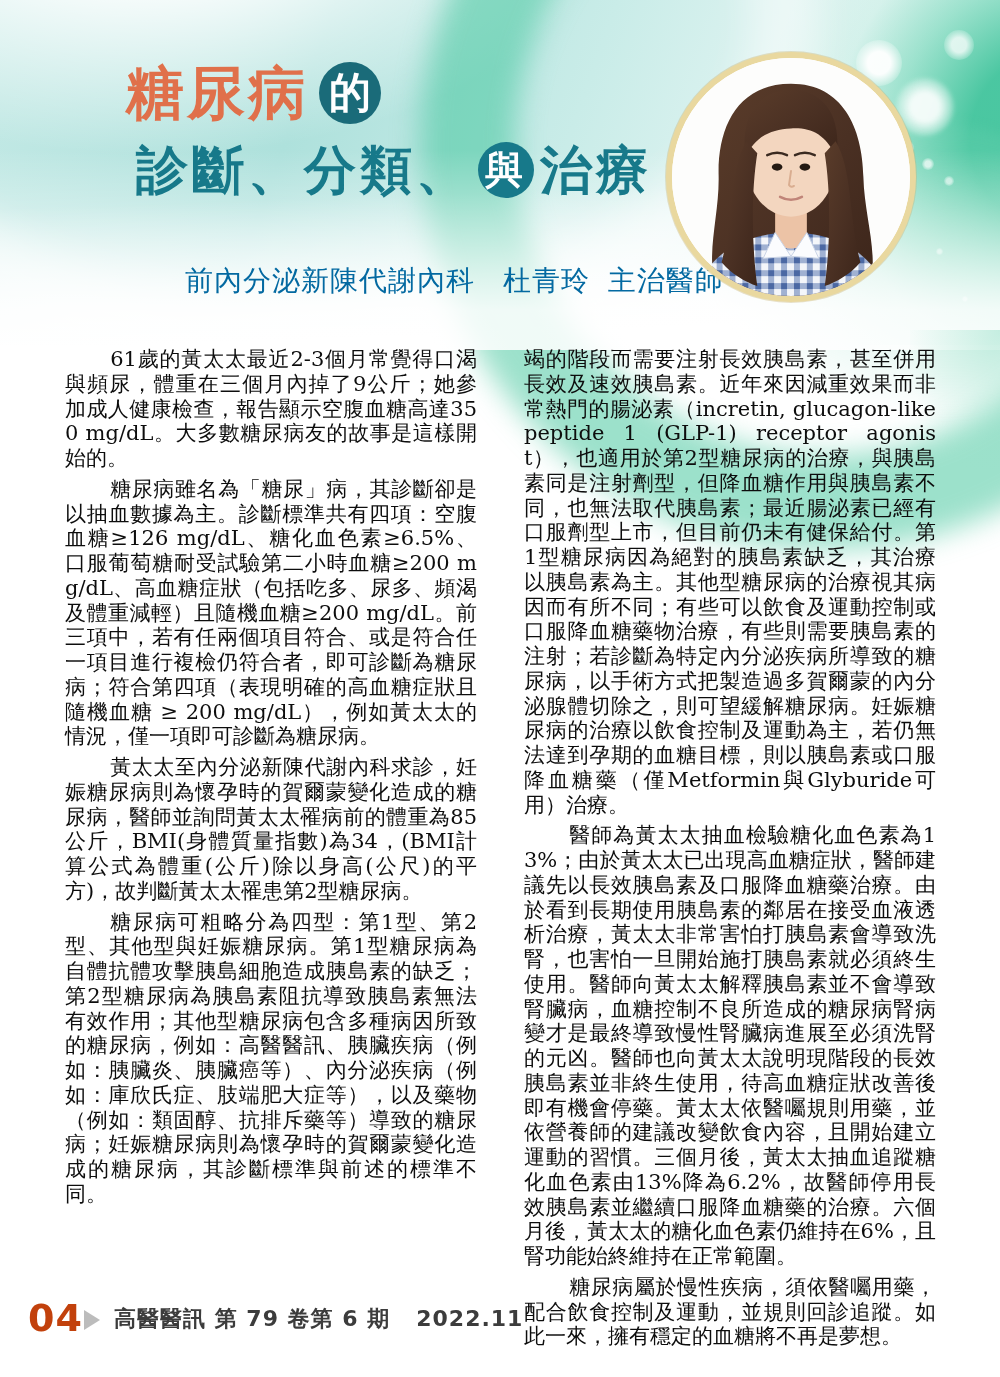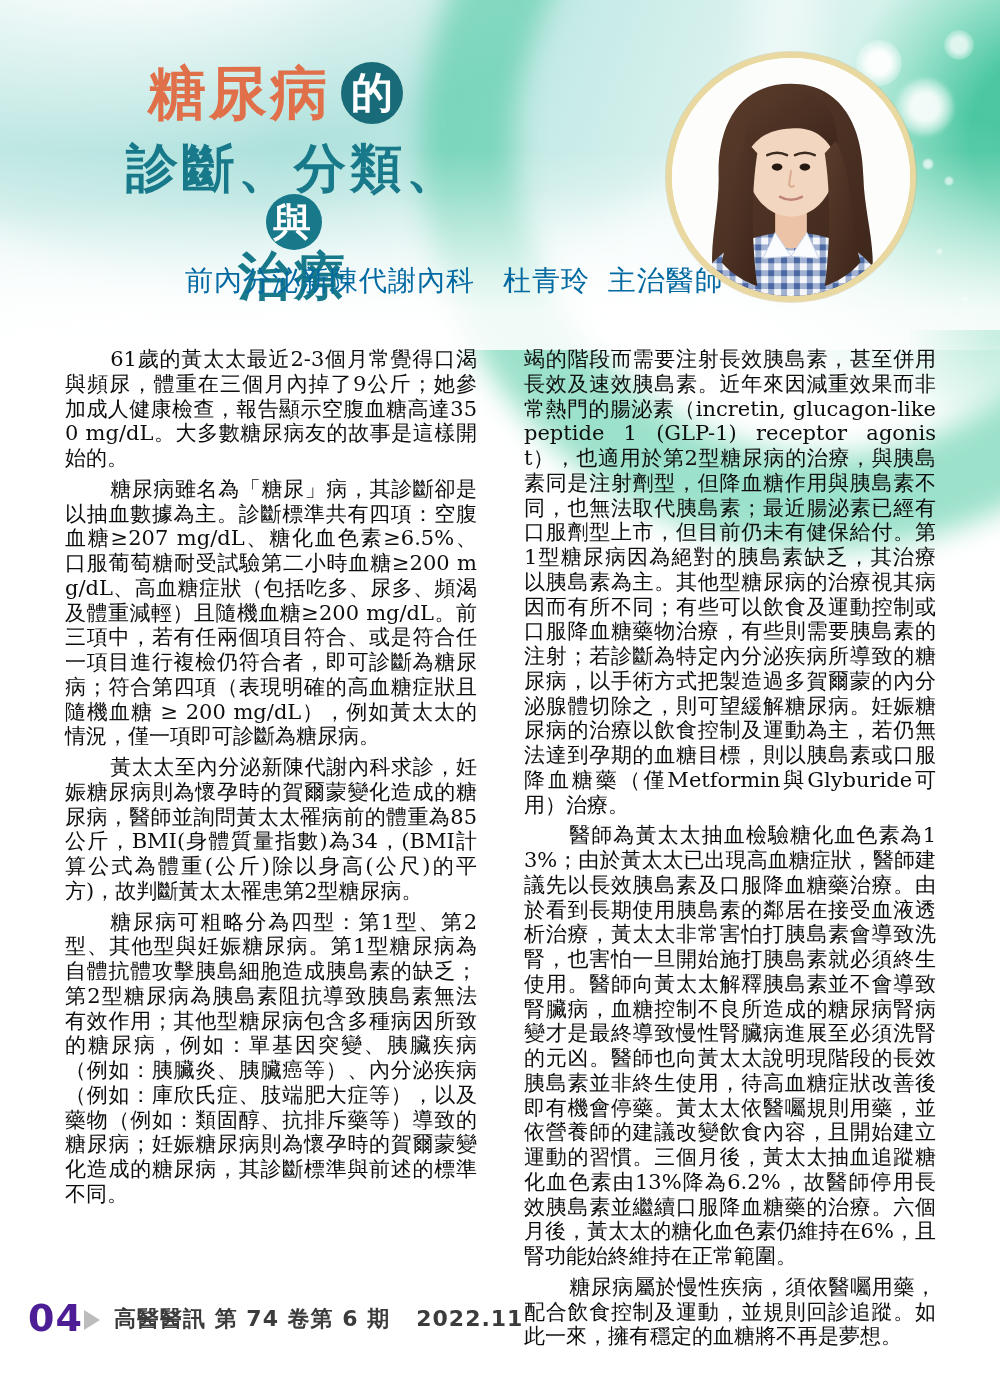--- a/index.html
+++ b/index.html
@@ -35,28 +35,28 @@
     background:linear-gradient(180deg, rgba(255,255,255,0), rgba(255,255,255,.85) 80%);
   }
   .side-wash{
     position:absolute;right:0;top:330px;width:90px;height:140px;
     background:radial-gradient(ellipse at 100% 0%, rgba(150,224,200,.5), rgba(150,224,200,0) 75%);
   }
   .dot{position:absolute;border-radius:50%;background:radial-gradient(circle,#ffffff 35%, rgba(255,255,255,.25) 70%, rgba(255,255,255,0) 100%);}
   
   .title-block{position:absolute;left:126px;top:62px;font-family:"DejaVu Sans","Liberation Sans",sans-serif;}
   .title-line1{display:flex;align-items:center;gap:10px;}
-  .title-main{font-size:58px;font-weight:bold;color:#e0704a;letter-spacing:3px;line-height:1;margin-left:22px;}
+  .title-main{font-size:58px;font-weight:bold;color:#e0704a;letter-spacing:3px;line-height:1;}
   .title-badge{
     display:flex;align-items:center;justify-content:center;
     width:62px;height:62px;border-radius:50%;background:#1a6b79;color:#ffffff;
     font-size:42px;font-weight:bold;line-height:1;
   }
-  .title-line2{display:flex;align-items:center;margin-top:18px;color:#17798a;
-    font-size:52px;font-weight:bold;letter-spacing:4px;line-height:1;flex-direction:column;}
+  .title-line2{display:flex;align-items:center;margin-top:18px;margin-left:10px;color:#17798a;
+    font-size:52px;font-weight:bold;letter-spacing:4px;line-height:1;}
   .title-badge2{
     display:flex;align-items:center;justify-content:center;flex:0 0 auto;
     width:56px;height:56px;border-radius:50%;background:#17798a;color:#ffffff;
     font-size:38px;font-weight:bold;margin:0 6px;line-height:1;
   }
   
   .byline{
     position:absolute;left:185px;top:262px;
     font-family:Liberation Mono, monospace;
     font-size:28px;color:#0369a1;letter-spacing:1px;white-space:nowrap;
@@ -75,21 +75,21 @@
     font-size:21px;line-height:24.75px;
   }
   .col-left{left:59px;}
   .col-right{left:518px;}
   .col p{margin:6px;text-align:justify;text-indent:2.15em;word-break:break-all;}
   .col p.noindent{text-indent:0;}
   
   .footer{position:absolute;left:0;top:1296px;width:1000px;height:50px;
     font-family:"DejaVu Sans","Liberation Sans",sans-serif;}
   .page-number{
-    position:absolute;left:28px;top:0px;font-size:38px;font-weight:bold;color:#4c1d95;letter-spacing:1px;
+    position:absolute;left:28px;top:0px;font-size:38px;font-weight:bold;color:#c2410c;letter-spacing:1px;
   }
   .footer-arrow{
     position:absolute;left:84px;top:14px;width:0;height:0;
     border-left:16px solid #bcbcbc;border-top:10px solid transparent;border-bottom:10px solid transparent;
   }
   .footer-text{
     position:absolute;left:114px;top:8px;font-size:22px;font-weight:bold;color:#3c3c3c;letter-spacing:1px;white-space:nowrap;
   }
   .footer-text .date{margin-left:26px;}
 </style>
@@ -172,31 +172,31 @@
       <ellipse cx="134" cy="110" rx="5.4" ry="3.6" fill="#241a13"></ellipse>
 
       <path d="M120,114 L118,128 Q120,131 123,129" stroke="#d9ad90" stroke-width="2" fill="none" stroke-linecap="round"></path>
 
       <path d="M109,140 Q120,146 131,140" stroke="#c08579" stroke-width="2.6" fill="none" stroke-linecap="round"></path>
     </svg>
   </div>
 
   <div class="col col-left">
       <p>61歲的黃太太最近2-3個月常覺得口渴與頻尿，體重在三個月內掉了9公斤；她參加成人健康檢查，報告顯示空腹血糖高達350 mg/dL。大多數糖尿病友的故事是這樣開始的。</p>
-      <p>糖尿病雖名為「糖尿」病，其診斷卻是以抽血數據為主。診斷標準共有四項：空腹血糖≥207 mg/dL、糖化血色素≥6.5%、口服葡萄糖耐受試驗第二小時血糖≥200 mg/dL、高血糖症狀（包括吃多、尿多、頻渴及體重減輕）且隨機血糖≥200 mg/dL。前三項中，若有任兩個項目符合、或是符合任一項目進行複檢仍符合者，即可診斷為糖尿病；符合第四項（表現明確的高血糖症狀且隨機血糖 ≥ 200 mg/dL），例如黃太太的情況，僅一項即可診斷為糖尿病。</p>
+      <p>糖尿病雖名為「糖尿」病，其診斷卻是以抽血數據為主。診斷標準共有四項：空腹血糖≥126 mg/dL、糖化血色素≥6.5%、口服葡萄糖耐受試驗第二小時血糖≥200 mg/dL、高血糖症狀（包括吃多、尿多、頻渴及體重減輕）且隨機血糖≥200 mg/dL。前三項中，若有任兩個項目符合、或是符合任一項目進行複檢仍符合者，即可診斷為糖尿病；符合第四項（表現明確的高血糖症狀且隨機血糖 ≥ 200 mg/dL），例如黃太太的情況，僅一項即可診斷為糖尿病。</p>
       <p>黃太太至內分泌新陳代謝內科求診，妊娠糖尿病則為懷孕時的賀爾蒙變化造成的糖尿病，醫師並詢問黃太太罹病前的體重為85公斤，BMI(身體質量指數)為34，(BMI計算公式為體重(公斤)除以身高(公尺)的平方)，故判斷黃太太罹患第2型糖尿病。</p>
-      <p>糖尿病可粗略分為四型：第1型、第2型、其他型與妊娠糖尿病。第1型糖尿病為自體抗體攻擊胰島細胞造成胰島素的缺乏；第2型糖尿病為胰島素阻抗導致胰島素無法有效作用；其他型糖尿病包含多種病因所致的糖尿病，例如：單基因突變、胰臟疾病（例如：胰臟炎、胰臟癌等）、內分泌疾病（例如：庫欣氏症、肢端肥大症等），以及藥物（例如：類固醇、抗排斥藥等）導致的糖尿病；妊娠糖尿病則為懷孕時的賀爾蒙變化造成的糖尿病，其診斷標準與前述的標準不同。</p>
+      <p>糖尿病可粗略分為四型：第1型、第2型、其他型與妊娠糖尿病。第1型糖尿病為自體抗體攻擊胰島細胞造成胰島素的缺乏；第2型糖尿病為胰島素阻抗導致胰島素無法有效作用；其他型糖尿病包含多種病因所致的糖尿病，例如：高醫醫訊、胰臟疾病（例如：胰臟炎、胰臟癌等）、內分泌疾病（例如：庫欣氏症、肢端肥大症等），以及藥物（例如：類固醇、抗排斥藥等）導致的糖尿病；妊娠糖尿病則為懷孕時的賀爾蒙變化造成的糖尿病，其診斷標準與前述的標準不同。</p>
     </div>
   <div class="col col-right">
       <p class="noindent">竭的階段而需要注射長效胰島素，甚至併用長效及速效胰島素。近年來因減重效果而非常熱門的腸泌素（incretin, glucagon-like peptide 1 (GLP-1) receptor agonist），也適用於第2型糖尿病的治療，與胰島素同是注射劑型，但降血糖作用與胰島素不同，也無法取代胰島素；最近腸泌素已經有口服劑型上市，但目前仍未有健保給付。第1型糖尿病因為絕對的胰島素缺乏，其治療以胰島素為主。其他型糖尿病的治療視其病因而有所不同；有些可以飲食及運動控制或口服降血糖藥物治療，有些則需要胰島素的注射；若診斷為特定內分泌疾病所導致的糖尿病，以手術方式把製造過多賀爾蒙的內分泌腺體切除之，則可望緩解糖尿病。妊娠糖尿病的治療以飲食控制及運動為主，若仍無法達到孕期的血糖目標，則以胰島素或口服降血糖藥（僅Metformin與Glyburide可用）治療。</p>
       <p>醫師為黃太太抽血檢驗糖化血色素為13%；由於黃太太已出現高血糖症狀，醫師建議先以長效胰島素及口服降血糖藥治療。由於看到長期使用胰島素的鄰居在接受血液透析治療，黃太太非常害怕打胰島素會導致洗腎，也害怕一旦開始施打胰島素就必須終生使用。醫師向黃太太解釋胰島素並不會導致腎臟病，血糖控制不良所造成的糖尿病腎病變才是最終導致慢性腎臟病進展至必須洗腎的元凶。醫師也向黃太太說明現階段的長效胰島素並非終生使用，待高血糖症狀改善後即有機會停藥。黃太太依醫囑規則用藥，並依營養師的建議改變飲食內容，且開始建立運動的習慣。三個月後，黃太太抽血追蹤糖化血色素由13%降為6.2%，故醫師停用長效胰島素並繼續口服降血糖藥的治療。六個月後，黃太太的糖化血色素仍維持在6%，且腎功能始終維持在正常範圍。</p>
       <p>糖尿病屬於慢性疾病，須依醫囑用藥，配合飲食控制及運動，並規則回診追蹤。如此一來，擁有穩定的血糖將不再是夢想。</p>
     </div>
 
   <div class="footer">
     <span class="page-number">04</span>
     <span class="footer-arrow"></span>
     <span class="footer-text">
-      <span>高醫醫訊 第 74 卷第 6 期</span><span class="date">2022.11</span>
+      <span>高醫醫訊 第 79 卷第 6 期</span><span class="date">2022.11</span>
     </span>
   </div>
 
 </div>
 
 </body></html>

